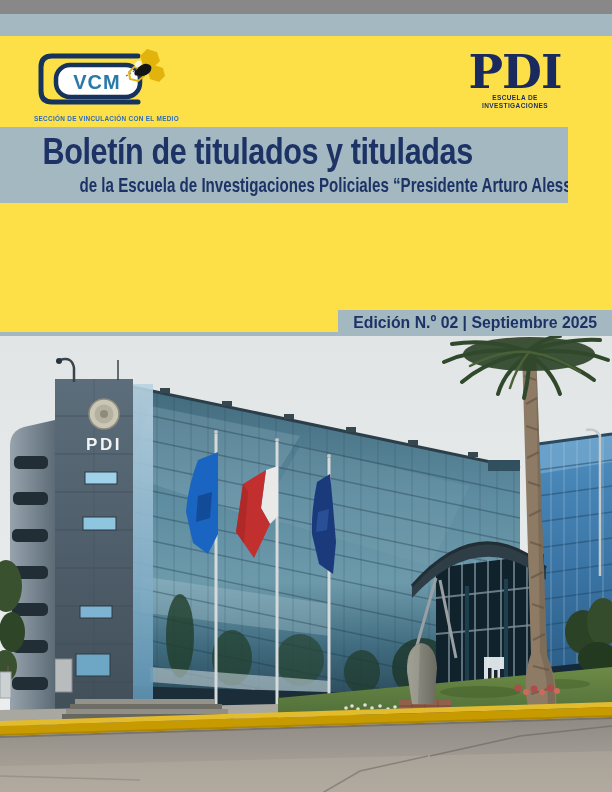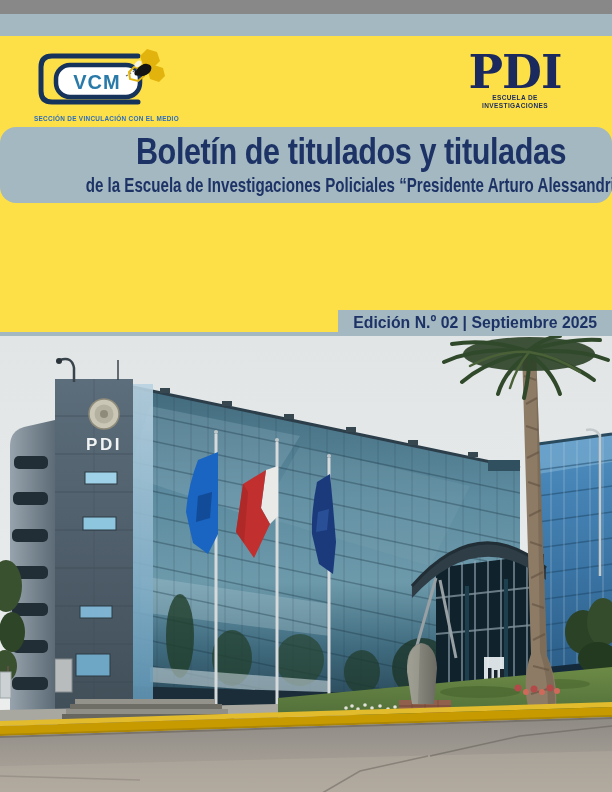--- a/index.html
+++ b/index.html
@@ -16,22 +16,22 @@
     letter-spacing:.3px;text-align:center;white-space:nowrap;
   }
   .pdi{position:absolute;left:462px;top:36px;width:106px;text-align:center;color:#1b2a5e;}
   .pdi-word{
     font-family:"DejaVu Serif", serif;font-weight:900;font-size:46px;line-height:44px;
     letter-spacing:-1px;
   }
   .pdi-sub{font-size:6.5px;font-weight:bold;letter-spacing:.4px;line-height:7.5px;}
   
   .band{
-    position:absolute;left:0;top:113px;width:612px;height:76px;background:#a4b8c1;
-    color:#1d3366;text-align:right;overflow:hidden;border-radius:16px;
+    position:absolute;left:0;top:113px;width:568px;height:76px;background:#a4b8c1;
+    color:#1d3366;text-align:left;overflow:hidden;
   }
   .band-title{
     margin-top:5px;font-size:36px;font-weight:bold;white-space:nowrap;
     display:inline-block;transform:scaleX(.85);transform-origin:center;
     letter-spacing:-.5px;line-height:40px;display:block;
   }
   .band-sub{
     font-size:21px;font-weight:bold;white-space:nowrap;display:block;
     transform:scaleX(.72);transform-origin:center;line-height:24px;margin-top:1px;
   }

